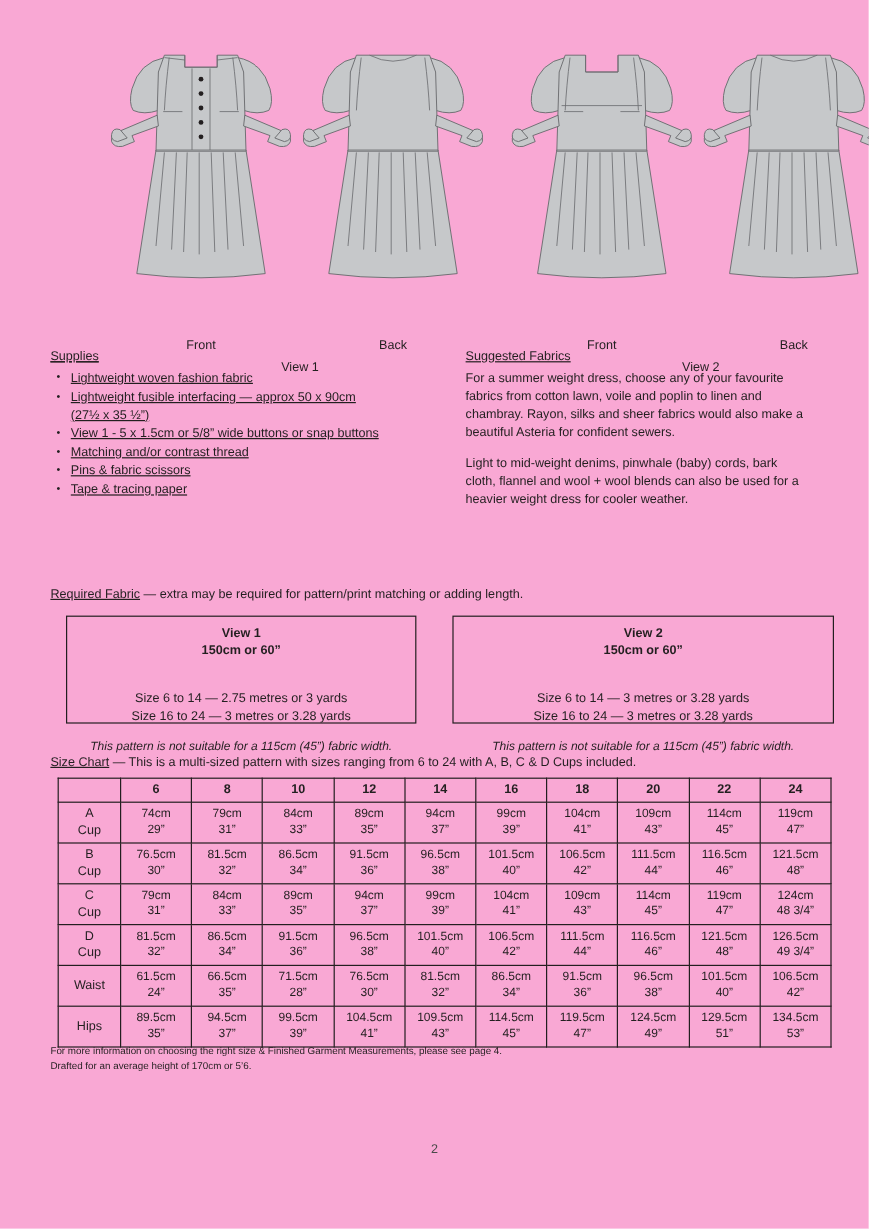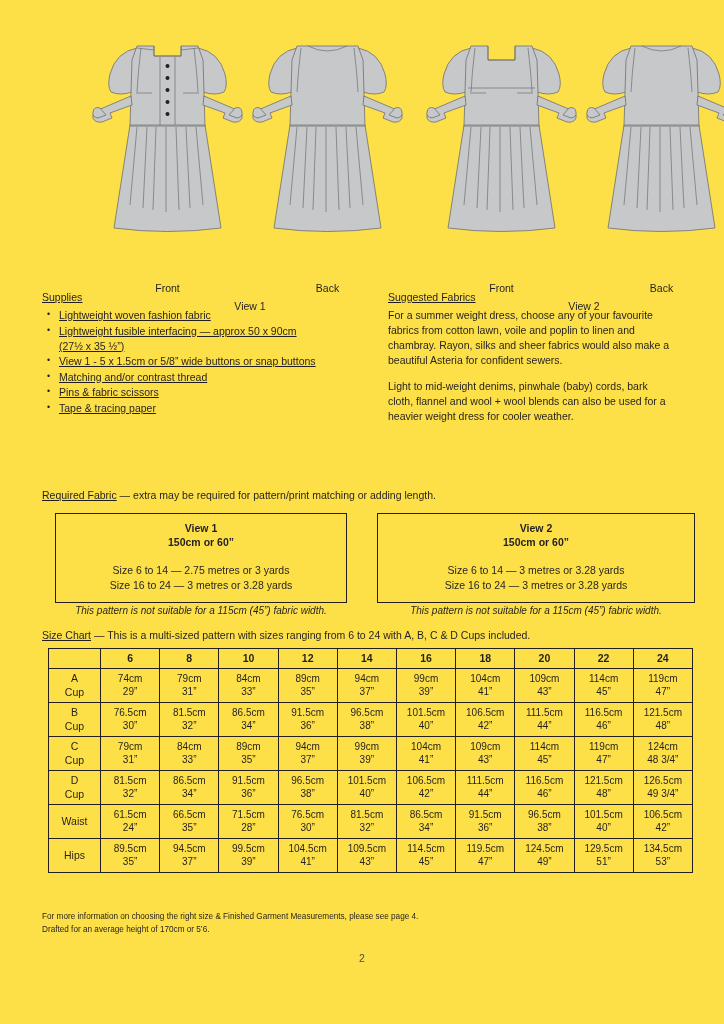--- a/index.html
+++ b/index.html
@@ -16,21 +16,21 @@
     font-family: "Liberation Sans", sans-serif;
     color: #231f20;
     overflow: hidden;
   }
 
   .page {
     position: absolute;
     left: 0; top: 0;
     width: 724px;
     height: 1024px;
-    background: #fde047;
+    background: #f9a8d4;
   }
 
   
   .illos {
     position: absolute;
     left: 42px;
     top: 30px;
     width: 660px;
     height: 255px;
   }
@@ -130,21 +130,21 @@
     position: absolute;
     top: 513px;
     height: 90px;
     border: 1.6px solid #231f20;
     text-align: center;
     padding: 7px 6px 0 6px;
   }
   .fbox-1 { left: 55px;  width: 292px; }
   .fbox-2 { left: 377px; width: 318px; }
   .fbox .t1 { font-size: 10.5px; font-weight: bold; line-height: 1.35; }
-  .fbox .t2 { font-size: 10.5px; line-height: 1.38; margin-top: 14px; }
+  .fbox .t2 { font-size: 10.5px; line-height: 1.38; margin-top: 26px; }
   .fbox .t3 {
     font-size: 10px;
     font-style: italic;
     margin-top: 13px;
   }
 
   
   .sc-head {
     position: absolute;
     left: 42px;
@@ -183,21 +183,21 @@
     white-space: pre-line;
   }
   table.sizechart col.lab { width: 52px; }
   table.sizechart td.val { height: 34px; }
   .val .cm { display: block; }
   .val .inch { display: block; }
 
   .footnote {
     position: absolute;
     left: 42px;
-    top: 911px;
+    top: 870px;
     font-size: 8.2px;
     line-height: 1.55;
     color: #231f20;
   }
 
   .pagenum {
     position: absolute;
     left: 0;
     top: 952px;
     width: 724px;

